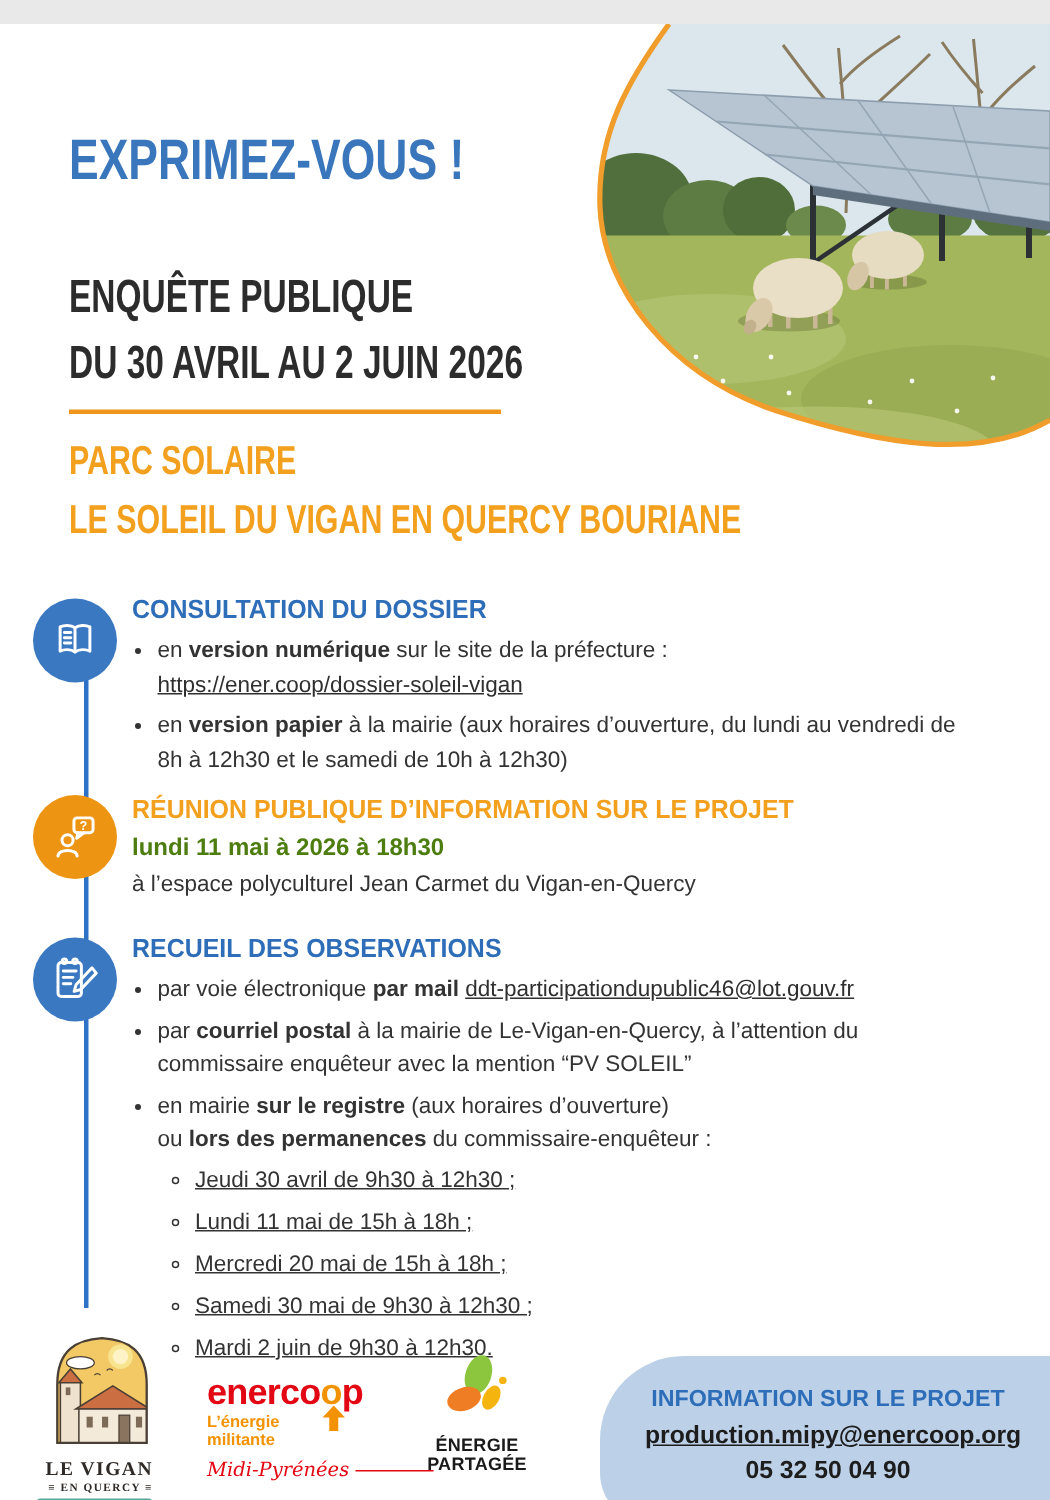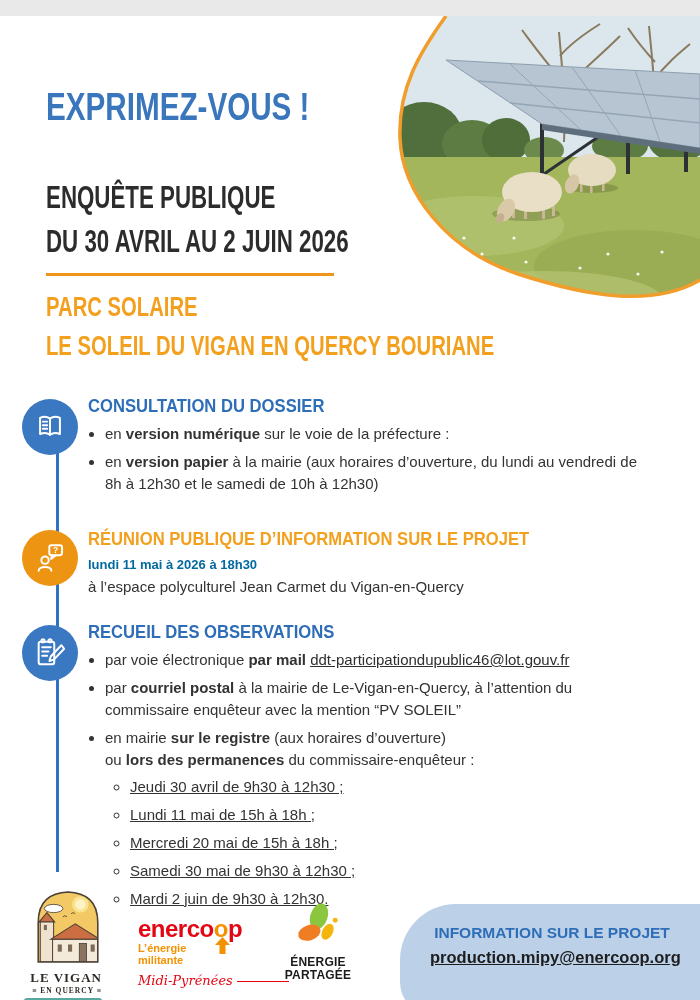--- a/index.html
+++ b/index.html
@@ -63,21 +63,21 @@
     transform: scaleX(0.95); transform-origin: 0 0; white-space: nowrap;
   }
   .sec-title.blue   { color: #2e6db8; }
   .sec-title.orange { color: #f2a01d; }
   ul.bullets { list-style: disc; margin: 6px 0 0 0; padding-left: 17px; }
   ul.bullets > li { font-size: 15px; line-height: 22.5px; color: #333; margin-bottom: 5px; }
   ul.bullets ul.sub { list-style: circle; margin: 4px 0 0 0; padding-left: 25px; text-decoration: underline; }
   ul.bullets ul.sub > li { margin-bottom: 5.5px; }
   .b { font-weight: 700; }
   a.lnk { color: #2f2f2f; text-decoration: underline; cursor: pointer; }
-  .date-line { font-size: 13px; font-weight: 700; color: #0369a1; margin-top: 7px; }
+  .date-line { font-size: 16px; font-weight: 700; color: #4d7c0f; margin-top: 7px; }
   .place-line { font-size: 15px; color: #333; margin-top: 6px; }
   
   .vigan { position: absolute; left: 24px; top: 874px; width: 78px; text-align: right; }
   .vigan .name1 { font-family: "Liberation Serif", serif; font-size: 13px; font-weight: 700;
                   color: #2f2a26; letter-spacing: 1px; margin-top: 2px; }
   .vigan .name2 { font-family: "Liberation Serif", serif; font-size: 7.5px; font-weight: 700;
                   color: #2f2a26; letter-spacing: 1px; }
   .vigan .banner { margin-top: 3px; background: #57a89e; border-radius: 3px;
                    color: #fff; font-size: 7.5px; font-style: italic;
                    font-family: Liberation Sans, sans-serif; padding: 3px 2px; }
@@ -226,21 +226,22 @@
       <line x1="6.5" y1="11" x2="11" y2="11"></line>
       <line x1="6.5" y1="14" x2="10" y2="14"></line>
       <path d="M20 6.5 L12.5 14.5 L11.6 17.6 L14.7 16.7 L22 9 Z"></path>
     </svg>
   </div>
 
   <div class="section" id="sec-1">
     <div class="sec-title blue">CONSULTATION DU DOSSIER</div>
     <ul class="bullets">
       <li>
-        <span>en </span><span class="b">version numérique</span><span> sur le voie de la préfecture :</span><br>
+        <span>en </span><span class="b">version numérique</span><span> sur le site de la préfecture :</span><br>
+        <a class="lnk">https://ener.coop/dossier-soleil-vigan</a>
       </li>
       <li>
         <span>en  </span><span class="b">version papier</span><span> à la mairie (aux horaires d’ouverture, du lundi au vendredi de 8h à 12h30 et le samedi de 10h à 12h30)</span>
       </li>
     </ul>
   </div>
 
   <div class="section" id="sec-2">
     <div class="sec-title orange">RÉUNION PUBLIQUE D’INFORMATION SUR LE PROJET</div>
     <div class="date-line">lundi 11 mai à 2026 à 18h30</div>
@@ -320,15 +321,16 @@
     </svg>
     <div class="ep-text">
       <div>ÉNERGIE</div>
       <div>PARTAGÉE</div>
     </div>
   </div>
 
   <div class="contact">
     <div class="c-title">INFORMATION SUR LE PROJET</div>
     <a class="c-email">production.mipy@enercoop.org</a>
+    <div class="c-phone">05 32 50 04 90</div>
   </div>
 
 </div>
 
 </body></html>

